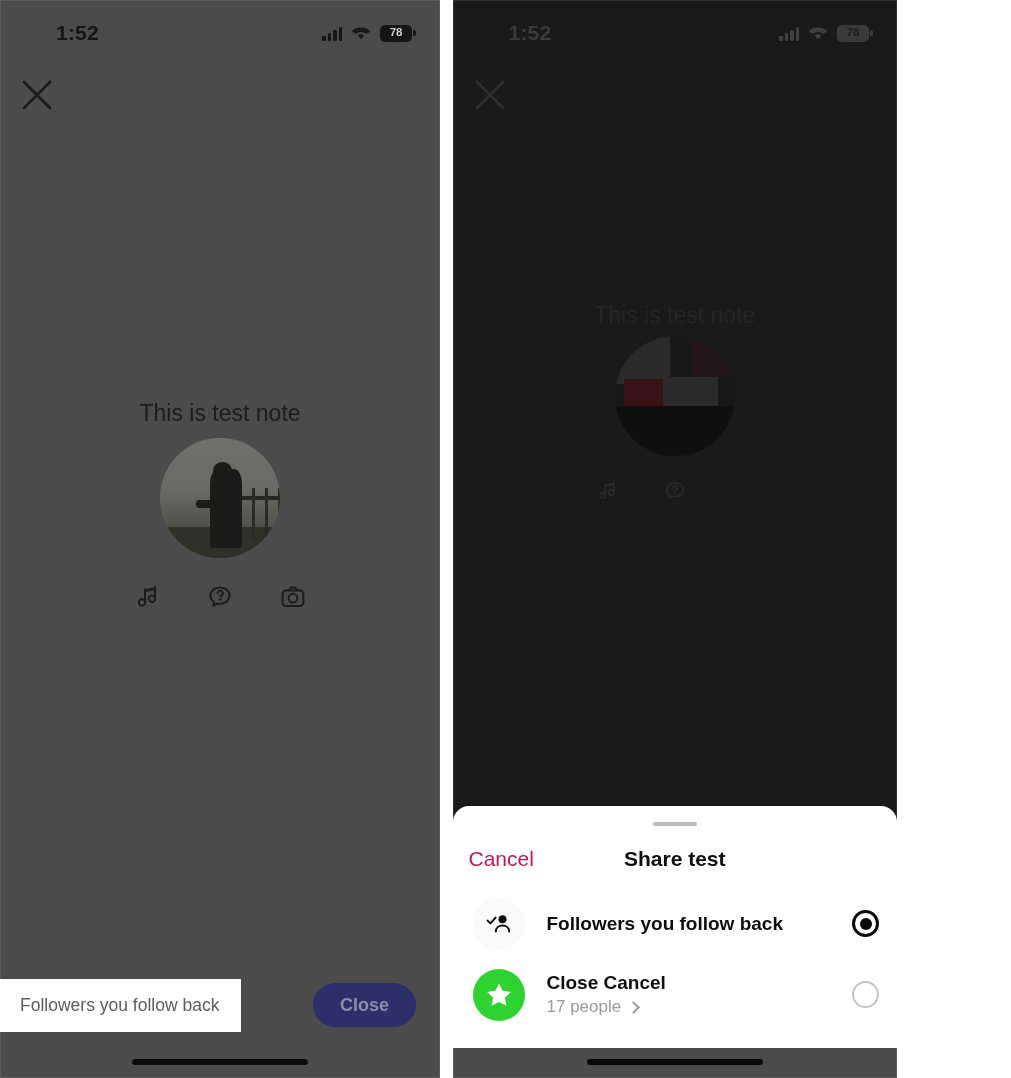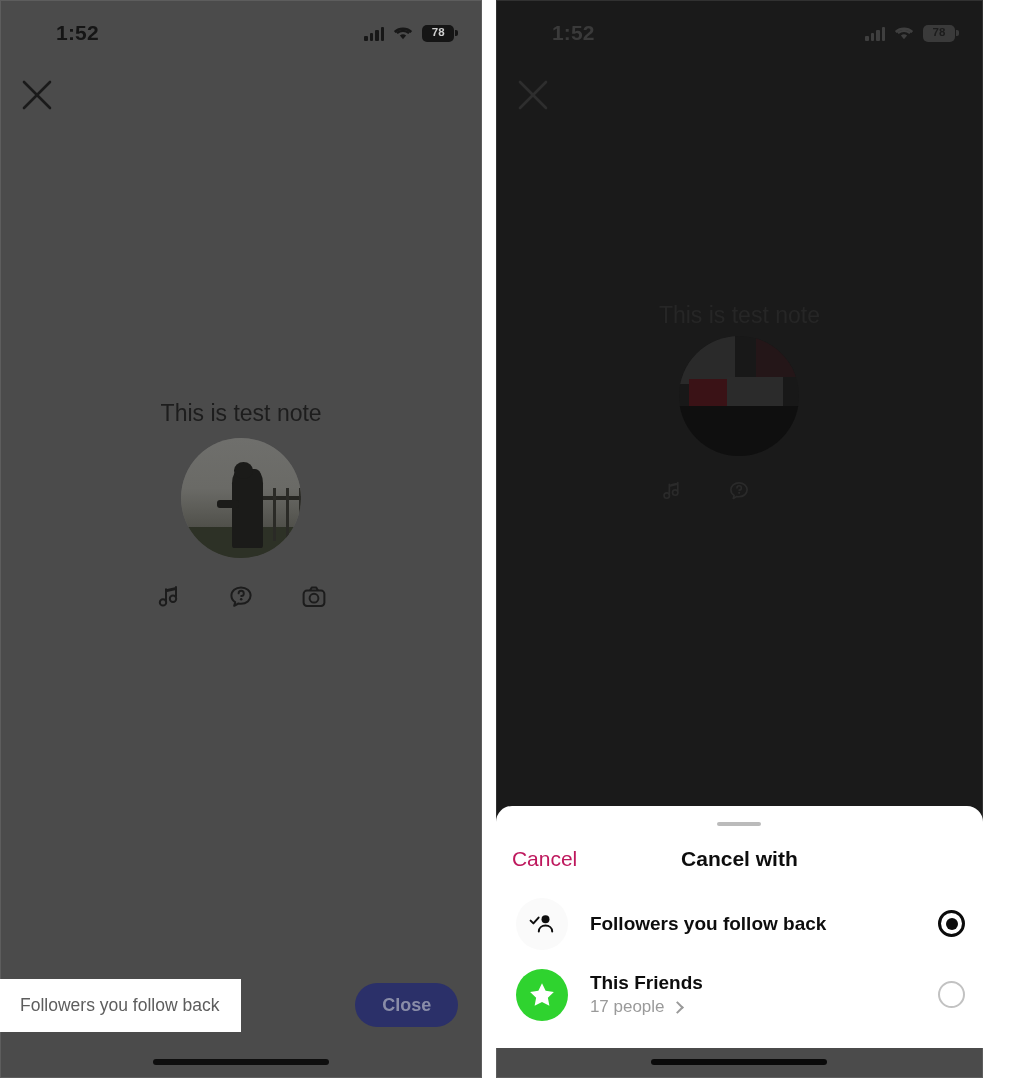--- a/index.html
+++ b/index.html
@@ -8,21 +8,21 @@
     background: #ffffff;
   }
   body {
     width: 1011px;
     height: 1078px;
     font-family: "Liberation Sans", sans-serif;
     overflow: hidden;
   }
   .stage {
     position: relative;
-    width: 983px;
+    width: 897px;
     height: 1078px;
     background: #ffffff;
     display: flex;
   }
 
   
   .panel {
     position: relative;
     height: 1078px;
     overflow: hidden;
@@ -584,21 +584,21 @@
       </div>
     </div>
 
     <div class="sheet-footer-strip"></div>
 
     <div class="sheet">
       <div class="sheet-handle"></div>
 
       <div class="sheet-head">
         <div class="cancel-link">Cancel</div>
-        <div class="sheet-title">Cancel with</div>
+        <div class="sheet-title">Share test</div>
       </div>
 
       <div class="sheet-row">
         <div class="row-icon icon-followers">
           <svg width="30" height="30" viewBox="0 0 30 30" fill="none" stroke="#0d0d0d" stroke-width="2" stroke-linecap="round" stroke-linejoin="round">
             <circle cx="18.5" cy="10.2" r="4" fill="#0d0d0d" stroke="none"></circle>
             <path d="M11.8 22.6 c0-3.7 3-6 6.7-6 s6.7 2.3 6.7 6" fill="none"></path>
             <path d="M3.6 11.6 L6.4 14.4 L11.6 8.6"></path>
           </svg>
         </div>
@@ -608,21 +608,21 @@
         <div class="radio radio-on"></div>
       </div>
 
       <div class="sheet-row">
         <div class="row-icon icon-close-friends">
           <svg width="30" height="30" viewBox="0 0 24 24">
             <path d="M12 2.6 l2.9 6 6.6.9 -4.8 4.6 1.2 6.5 -5.9-3.1 -5.9 3.1 1.2-6.5 -4.8-4.6 6.6-.9 Z" fill="#ffffff"></path>
           </svg>
         </div>
         <div class="row-text">
-          <div class="row-title">This Friends</div>
+          <div class="row-title">Close Cancel</div>
           <div class="row-sub">
             <span>17 people</span>
             <span class="chev"></span>
           </div>
         </div>
         <div class="radio radio-off"></div>
       </div>
     </div>
 
     <div class="home-ind"></div>

